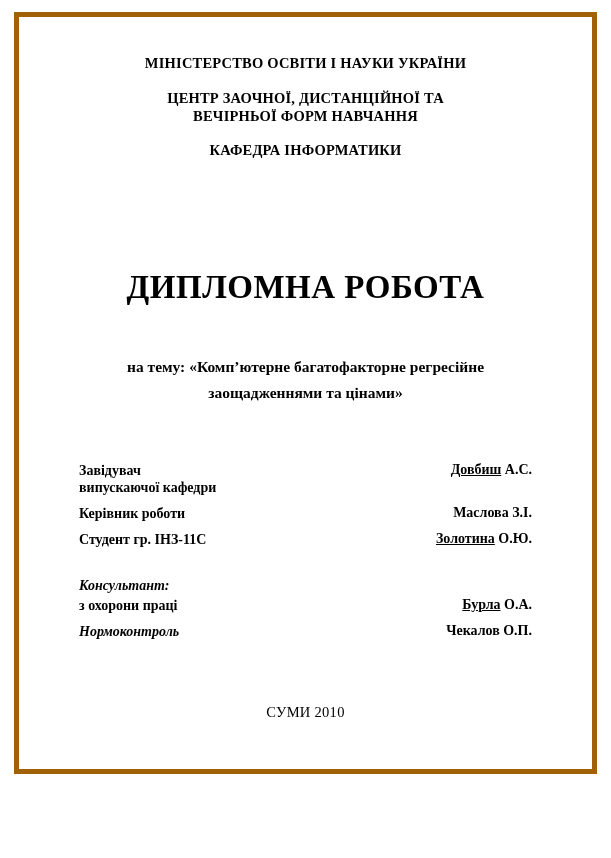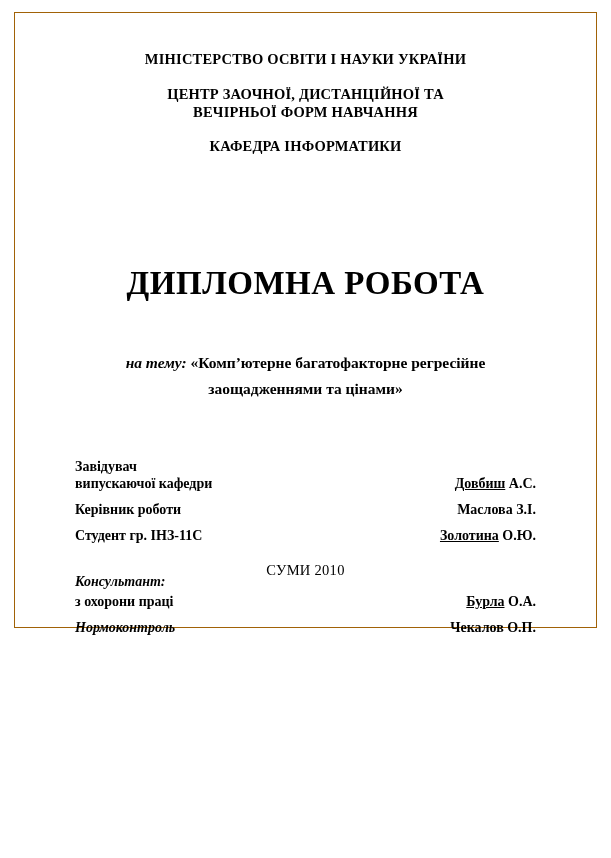--- a/index.html
+++ b/index.html
@@ -13,22 +13,22 @@
     font-family: "Liberation Serif", serif;
     color: #000000;
     position: relative;
     overflow: hidden;
   }
   .page {
     position: absolute;
     left: 14px;
     top: 12px;
     width: 583px;
-    height: 616px;
-    border: 1px solid #a16207;
+    height: 762px;
+    border: 5px solid #a16207;
     background: #ffffff;
     box-sizing: border-box;
   }
   .inner {
     position: absolute;
     left: 0;
     top: 0;
     right: 0;
     bottom: 0;
     padding: 0 60px;
@@ -61,35 +61,33 @@
     margin-top: 110px;
   }
   .subject-block {
     margin-top: 48px;
     text-align: center;
     font-size: 15.5px;
     font-weight: bold;
     line-height: 26px;
   }
   .subject-lead {
-    font-style: italic;
     font-weight: bold;
   }
   .subject-line {
     display: block;
   }
   .signatures {
     margin-top: 56px;
     font-size: 14px;
     font-weight: bold;
   }
   .sig-row {
     display: flex;
     justify-content: space-between;
-    align-items: flex-end;
     margin-bottom: 9px;
   }
   .sig-role {
     text-align: left;
     line-height: 17px;
   }
   .sig-role .role-l2 {
     display: block;
   }
   .sig-name {

